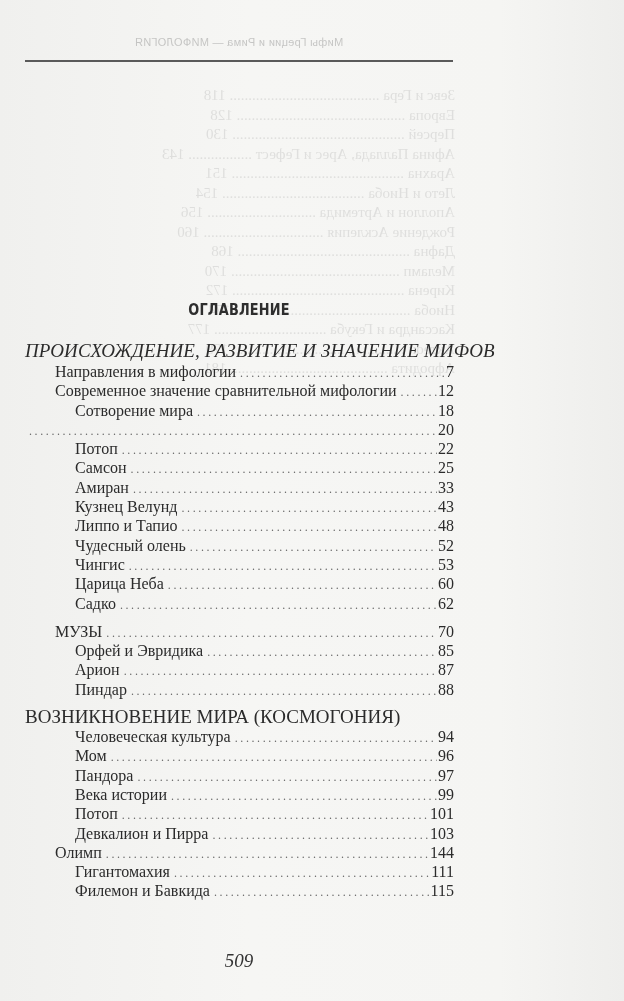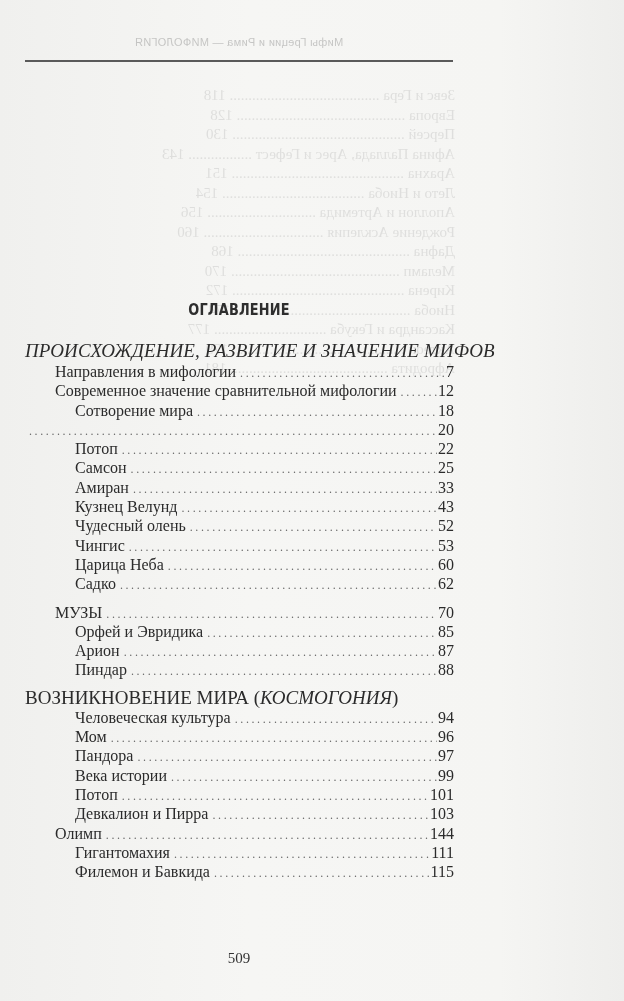--- a/index.html
+++ b/index.html
@@ -112,29 +112,30 @@
     line-height: 20px;
     white-space: nowrap;
   }
   .multi-heading .row-last {
     display: flex;
     align-items: baseline;
     height: 20px;
   }
   .multi-heading .leader { font-size: 12px; }
   .multi-heading .page-num { font-size: 16px; }
-  .it { font-style: italic; }
+  .it { }
   .folio {
     position: absolute;
     left: 25px;
     width: 428px;
     top: 950px;
     text-align: center;
-    font-size: 15px;
+    font-size: 19px;
     color: #333;
+    font-style: italic;
   }
 </style>
 </head>
 <body>
 
 <div class="page">
 
   <div class="bleed">
     <div>Зевс и Гера ........................................ 118</div>
     <div>Европа ............................................. 128</div>
@@ -195,20 +196,25 @@
       <span class="label">Амиран</span>
       <span class="leader"></span>
       <span class="page-num">33</span>
     </div>
     <div class="row indent">
       <span class="label">Кузнец Велунд</span>
       <span class="leader"></span>
       <span class="page-num">43</span>
     </div>
     <div class="row indent">
+      <span class="label">Липпо и Тапио</span>
+      <span class="leader"></span>
+      <span class="page-num">48</span>
+    </div>
+    <div class="row indent">
       <span class="label">Чудесный олень</span>
       <span class="leader"></span>
       <span class="page-num">52</span>
     </div>
     <div class="row indent">
       <span class="label">Чингис</span>
       <span class="leader"></span>
       <span class="page-num">53</span>
     </div>
     <div class="row indent">

